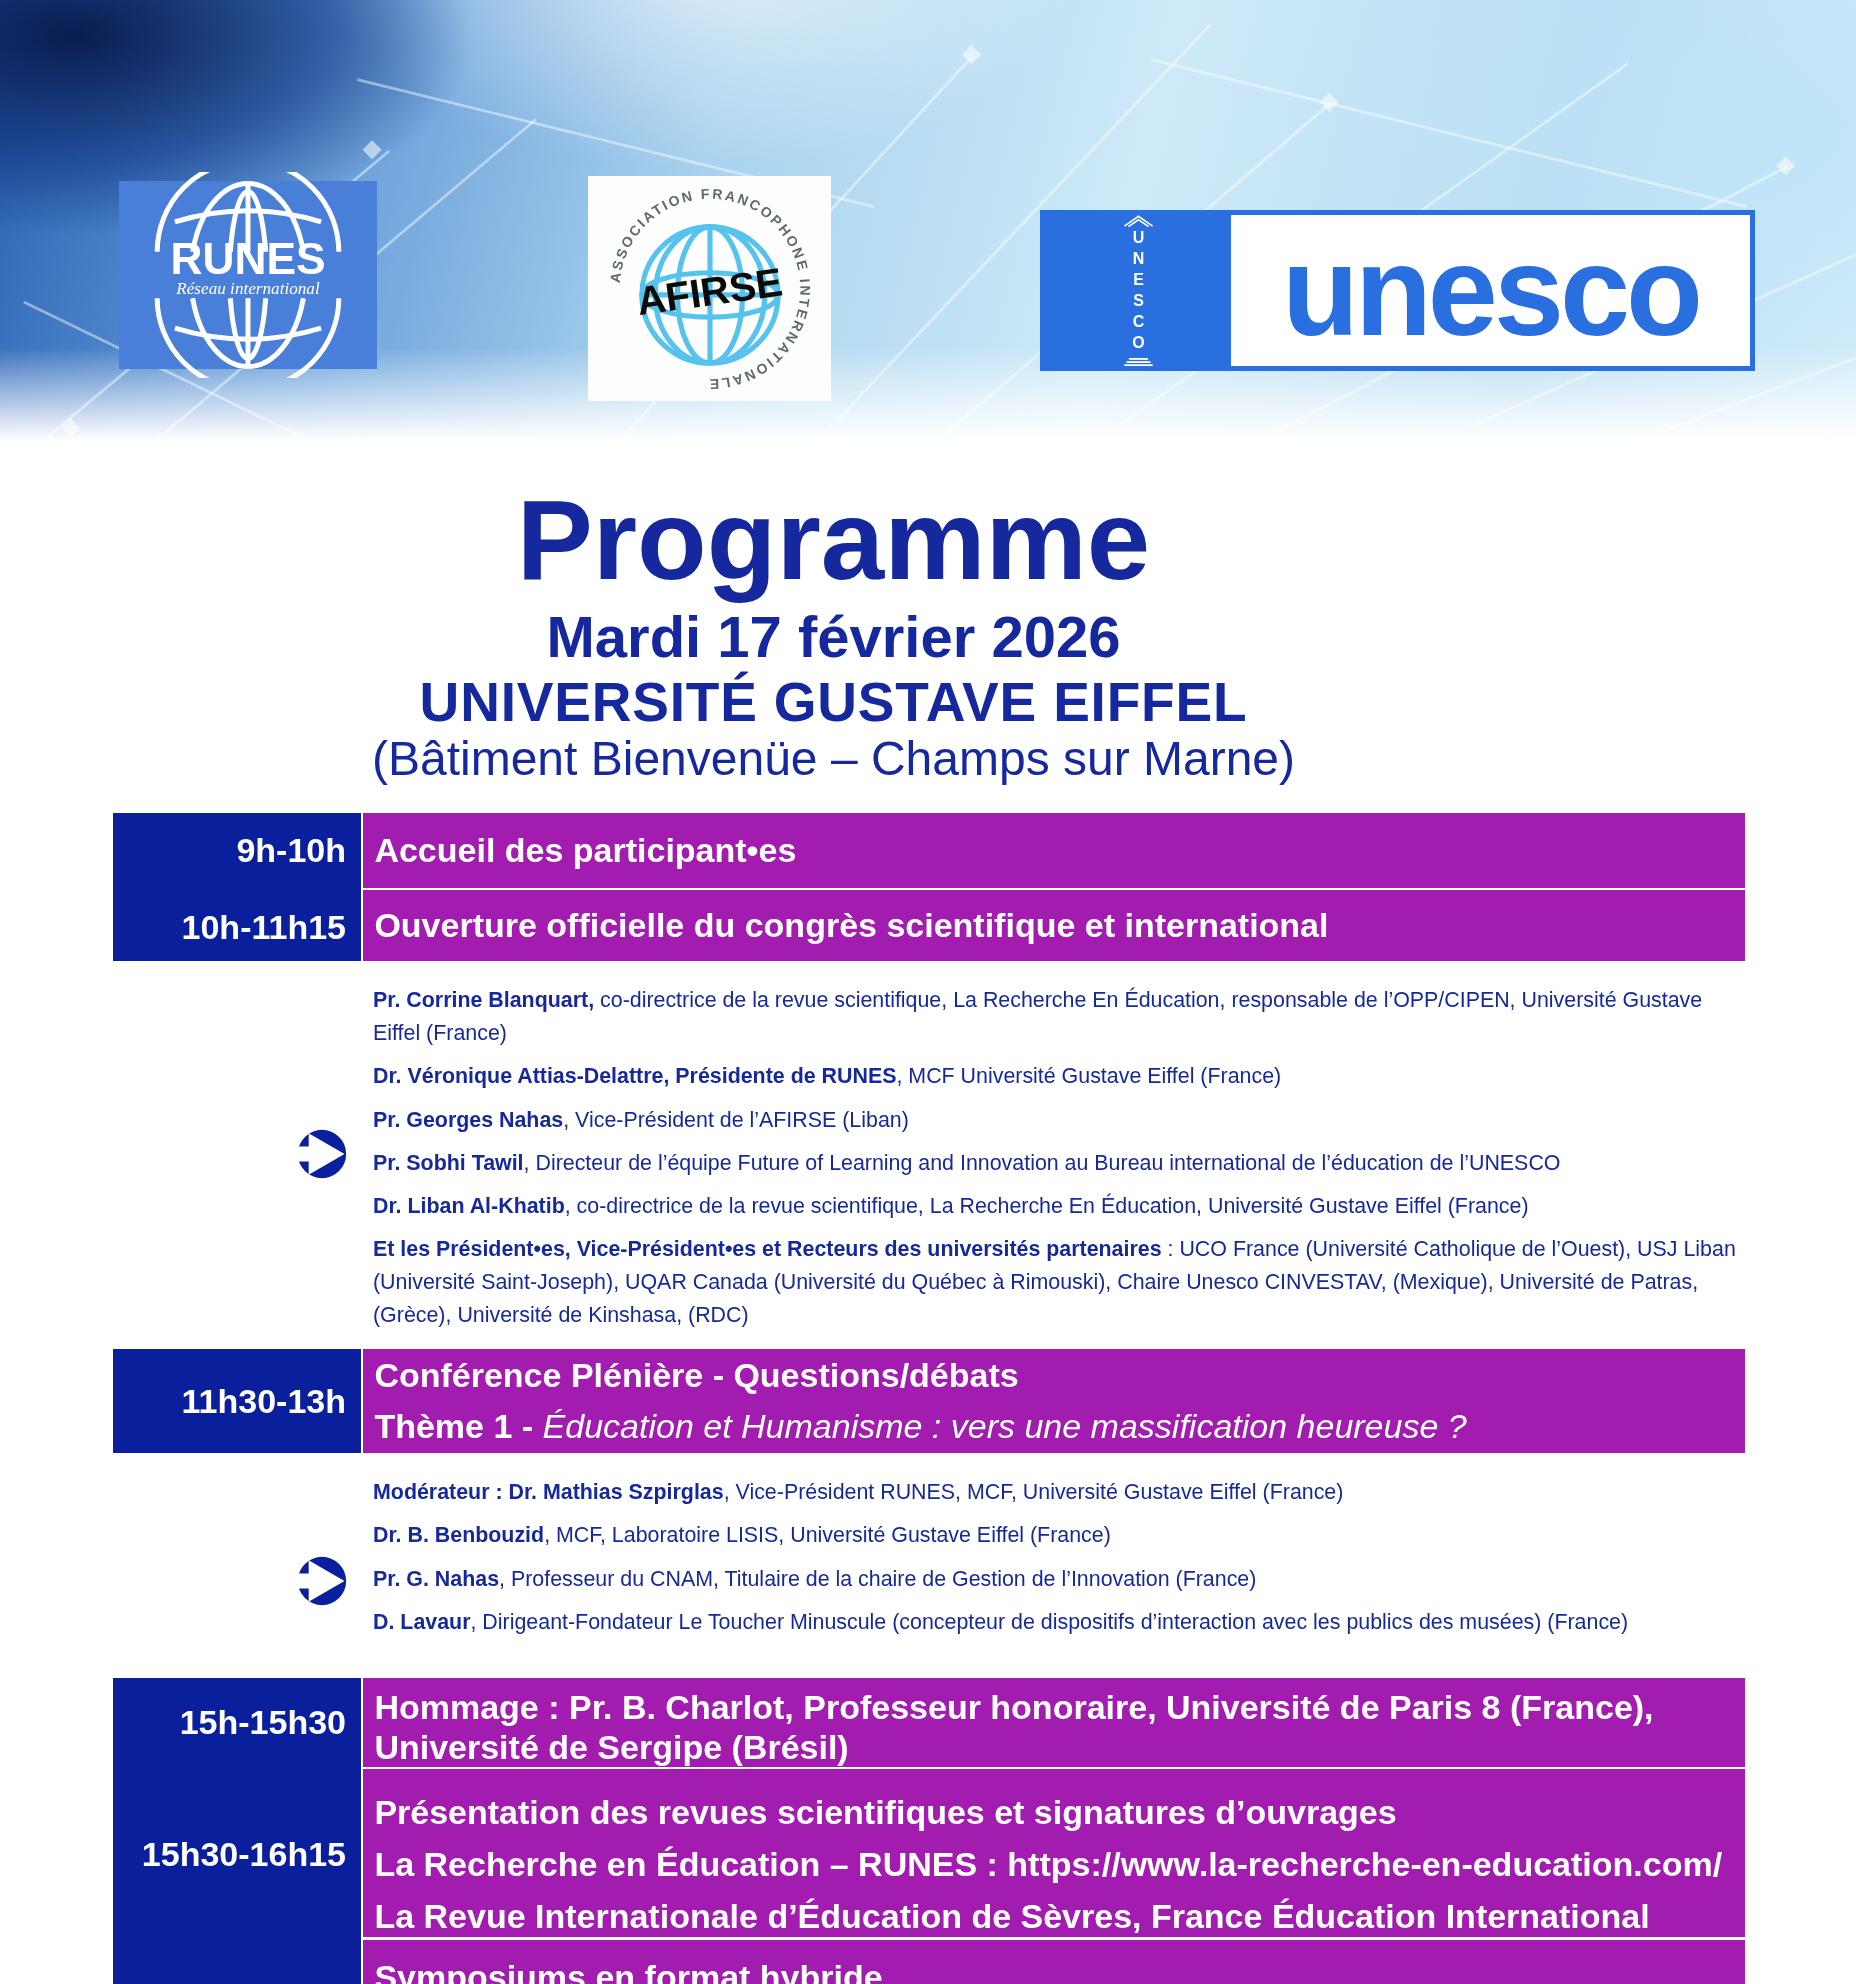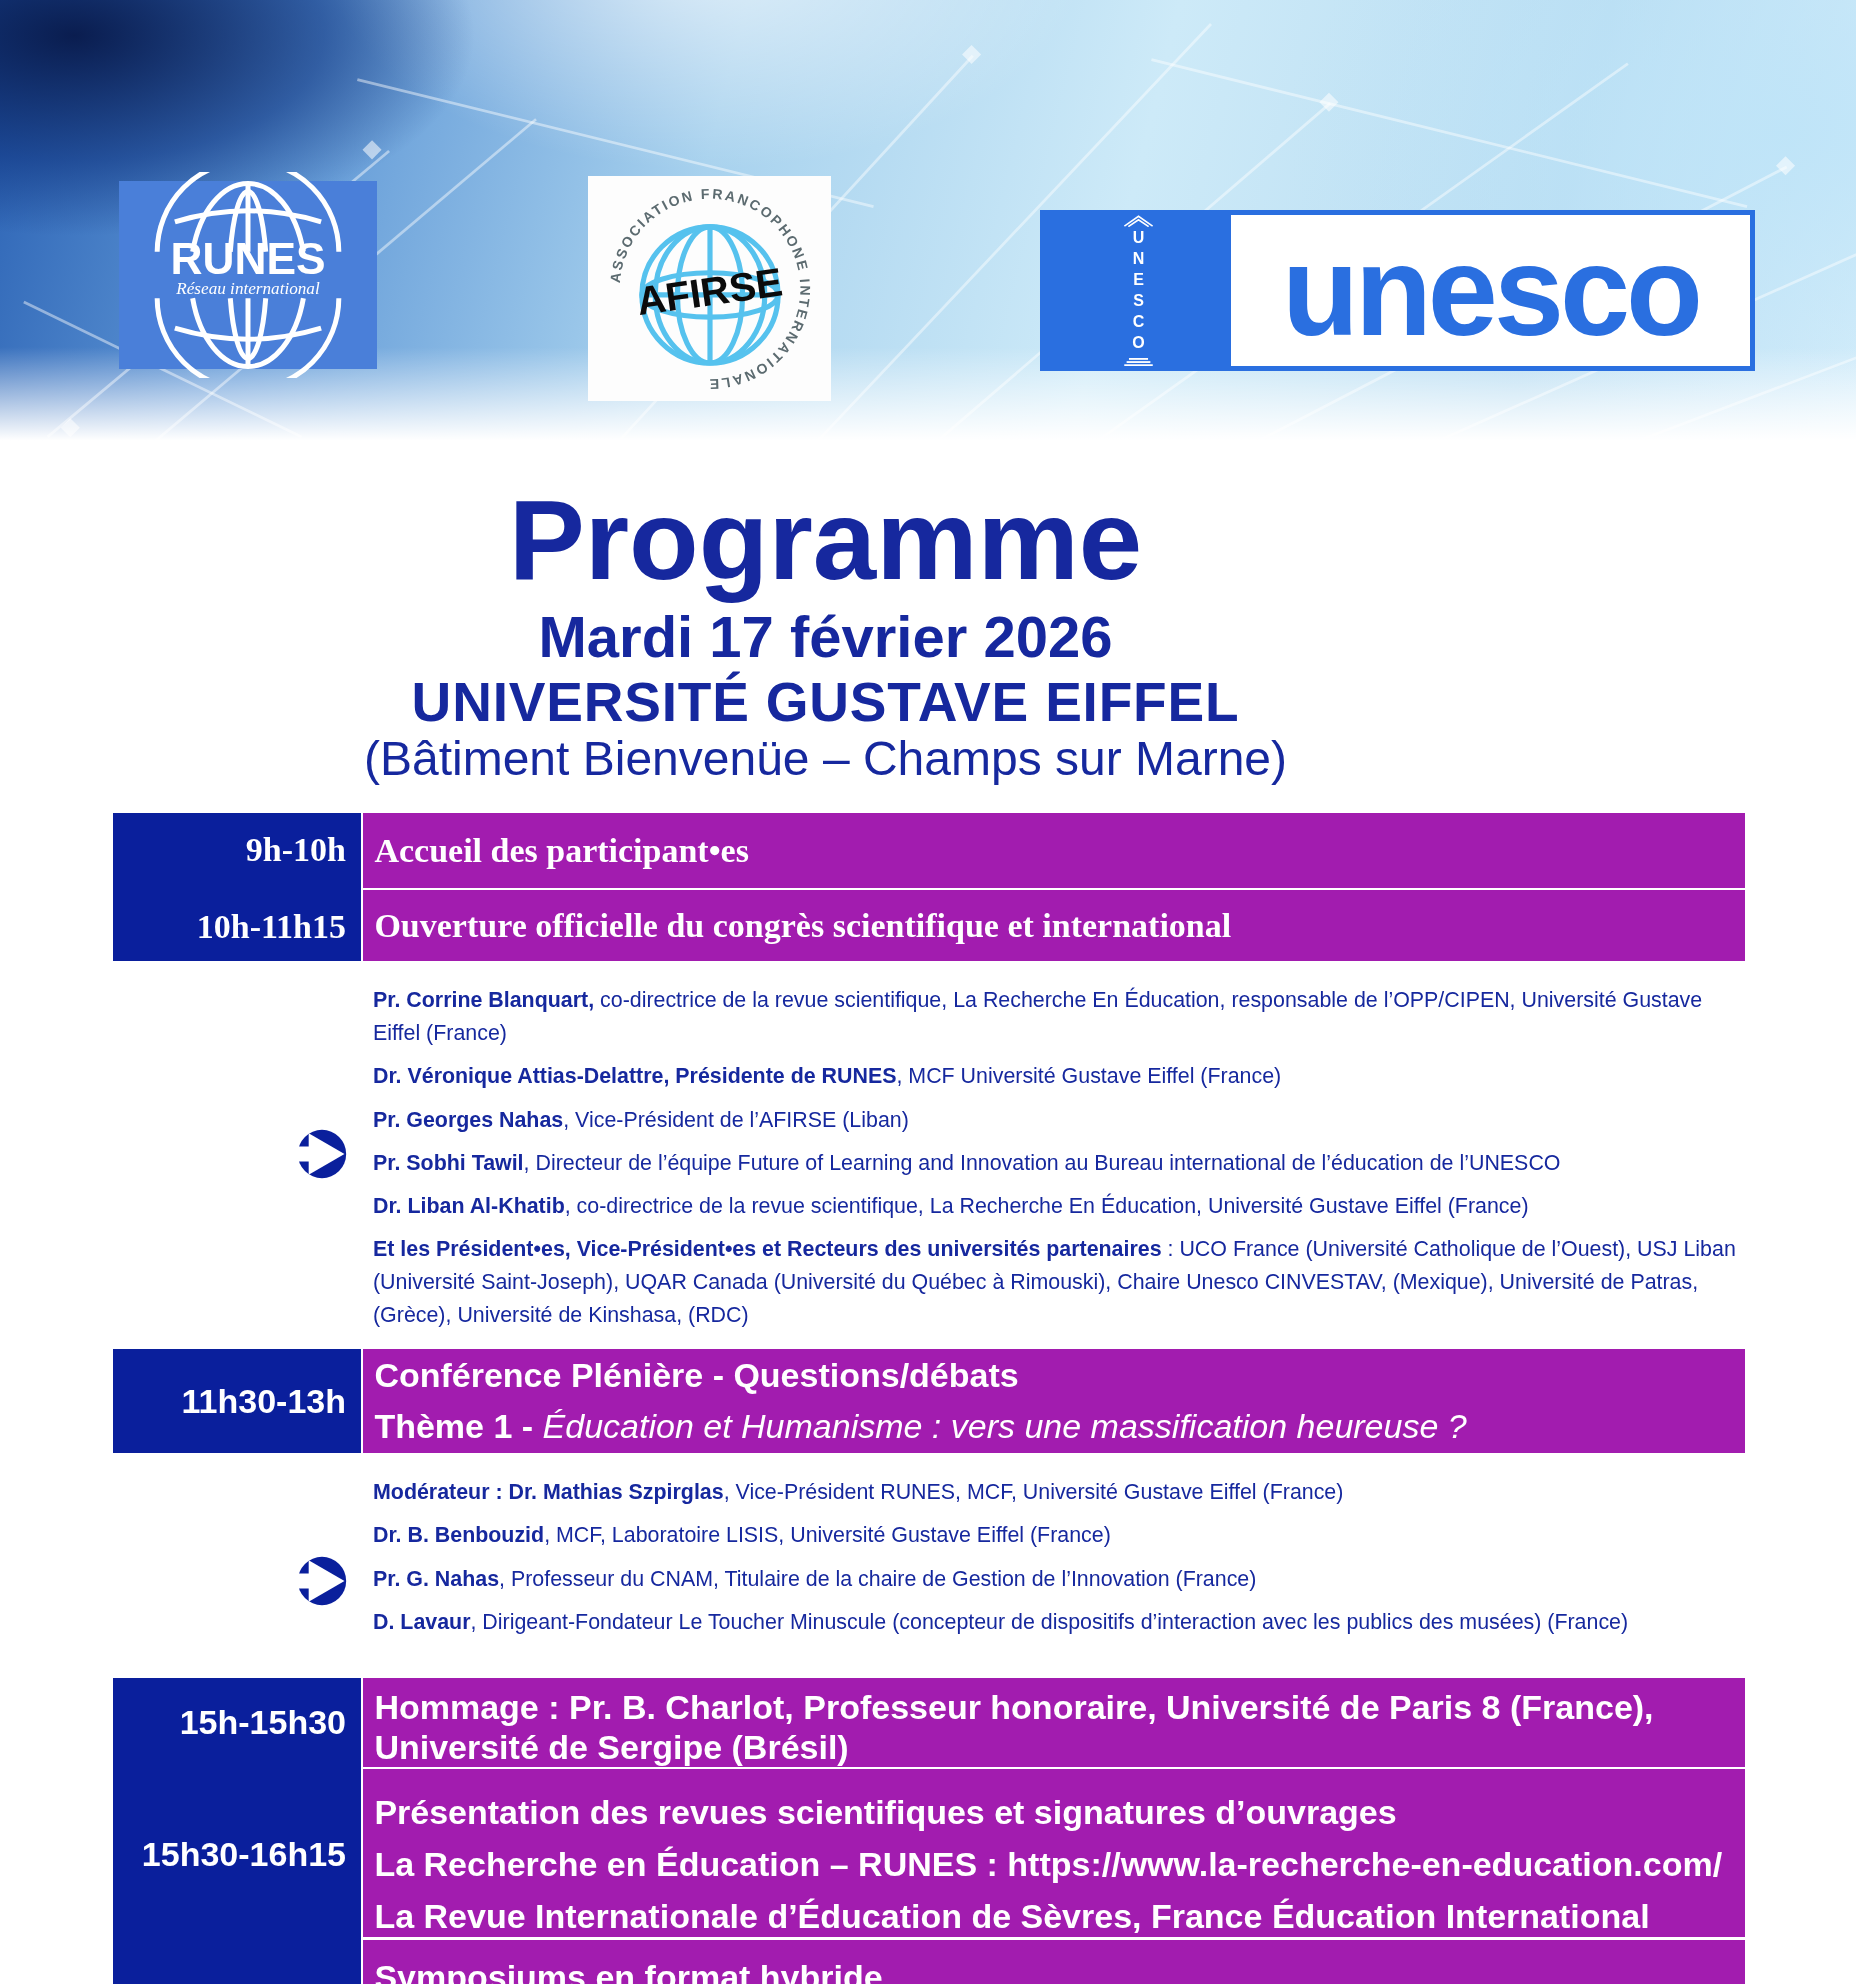--- a/index.html
+++ b/index.html
@@ -22,34 +22,34 @@
     display:flex;align-items:center;justify-content:center;}
   .unesco-logo{position:absolute;left:1040px;top:210px;width:715px;height:161px;background:#ffffff;
     border:5.2px solid #2A6FE0;box-sizing:border-box;display:flex;}
   .unesco-left{width:186px;background:#2A6FE0;display:flex;flex-direction:column;align-items:center;justify-content:center;}
   .unesco-pillar{color:#ffffff;writing-mode:vertical-rl;text-orientation:upright;font-size:16px;font-weight:700;
     letter-spacing:4px;line-height:1;margin:2.4px 0;}
   .unesco-right{flex:1;display:flex;align-items:center;justify-content:center;}
   .unesco-word{color:#2A6FE0;font-size:126px;font-weight:800;letter-spacing:-4px;transform:scaleY(1.02);}
 
   
-  .ttl{position:absolute;left:0;width:1651px;text-align:center;color:#16289E;}
+  .ttl{position:absolute;left:8px;width:1651px;text-align:center;color:#16289E;}
   .ttl.programme{top:474px;font-size:114px;font-weight:700;}
   .ttl.date{top:603px;font-size:58px;font-weight:700;}
   .ttl.venue{top:670px;font-size:55px;font-weight:700;letter-spacing:0.8px;}
   .ttl.venue-detail{top:731px;font-size:48px;font-weight:400;}
 
   
   .sched{position:absolute;left:113px;width:1632px;display:grid;column-gap:2.4px;row-gap:2.4px;}
   .sched .timecol{grid-column:1;background:#0A1F9C;position:relative;}
   .sched .row{grid-column:2;background:#a21caf;color:#ffffff;}
   .tlabel{position:absolute;right:0;width:100%;text-align:right;box-sizing:border-box;padding-right:15px;
     color:#ffffff;font-size:34px;font-weight:700;transform:translateY(-50%);white-space:nowrap;}
   .bar-line{font-size:34px;font-weight:700;color:#ffffff;}
-  .sec-a{top:813px;grid-template-columns:248px 1fr;grid-template-rows:75px 71px;font-family:Liberation Serif, serif;}
+  .sec-a{top:813px;grid-template-columns:248px 1fr;grid-template-rows:75px 71px;}
   .sec-a .row{display:flex;align-items:center;padding-left:11px;}
 
   .sec-plenary{top:1349px;grid-template-columns:248px 1fr;grid-template-rows:104px;}
   .sec-plenary .row{display:flex;flex-direction:column;justify-content:center;padding-left:11px;row-gap:12px;}
   .theme-italic{font-style:italic;font-weight:400;}
 
   .sec-d{top:1678px;grid-template-columns:248px 1fr;grid-template-rows:89px 168px 282px;}
   .sec-d .row{padding-left:11px;box-sizing:border-box;}
   .sec-d .r1{padding-top:8.7px;}
   .sec-d .r1 .bar-line{line-height:40px;}

